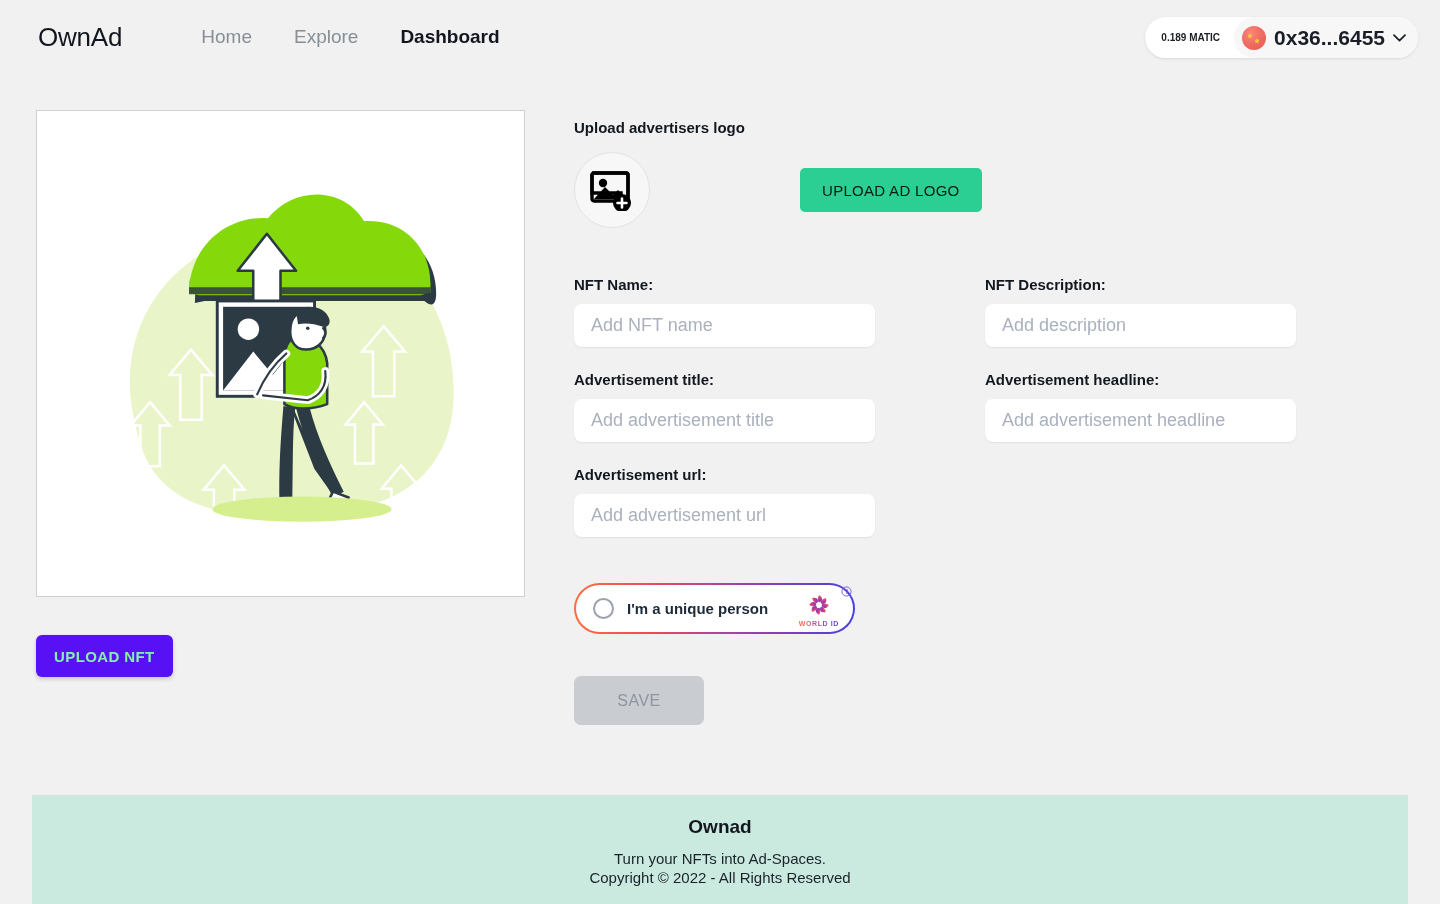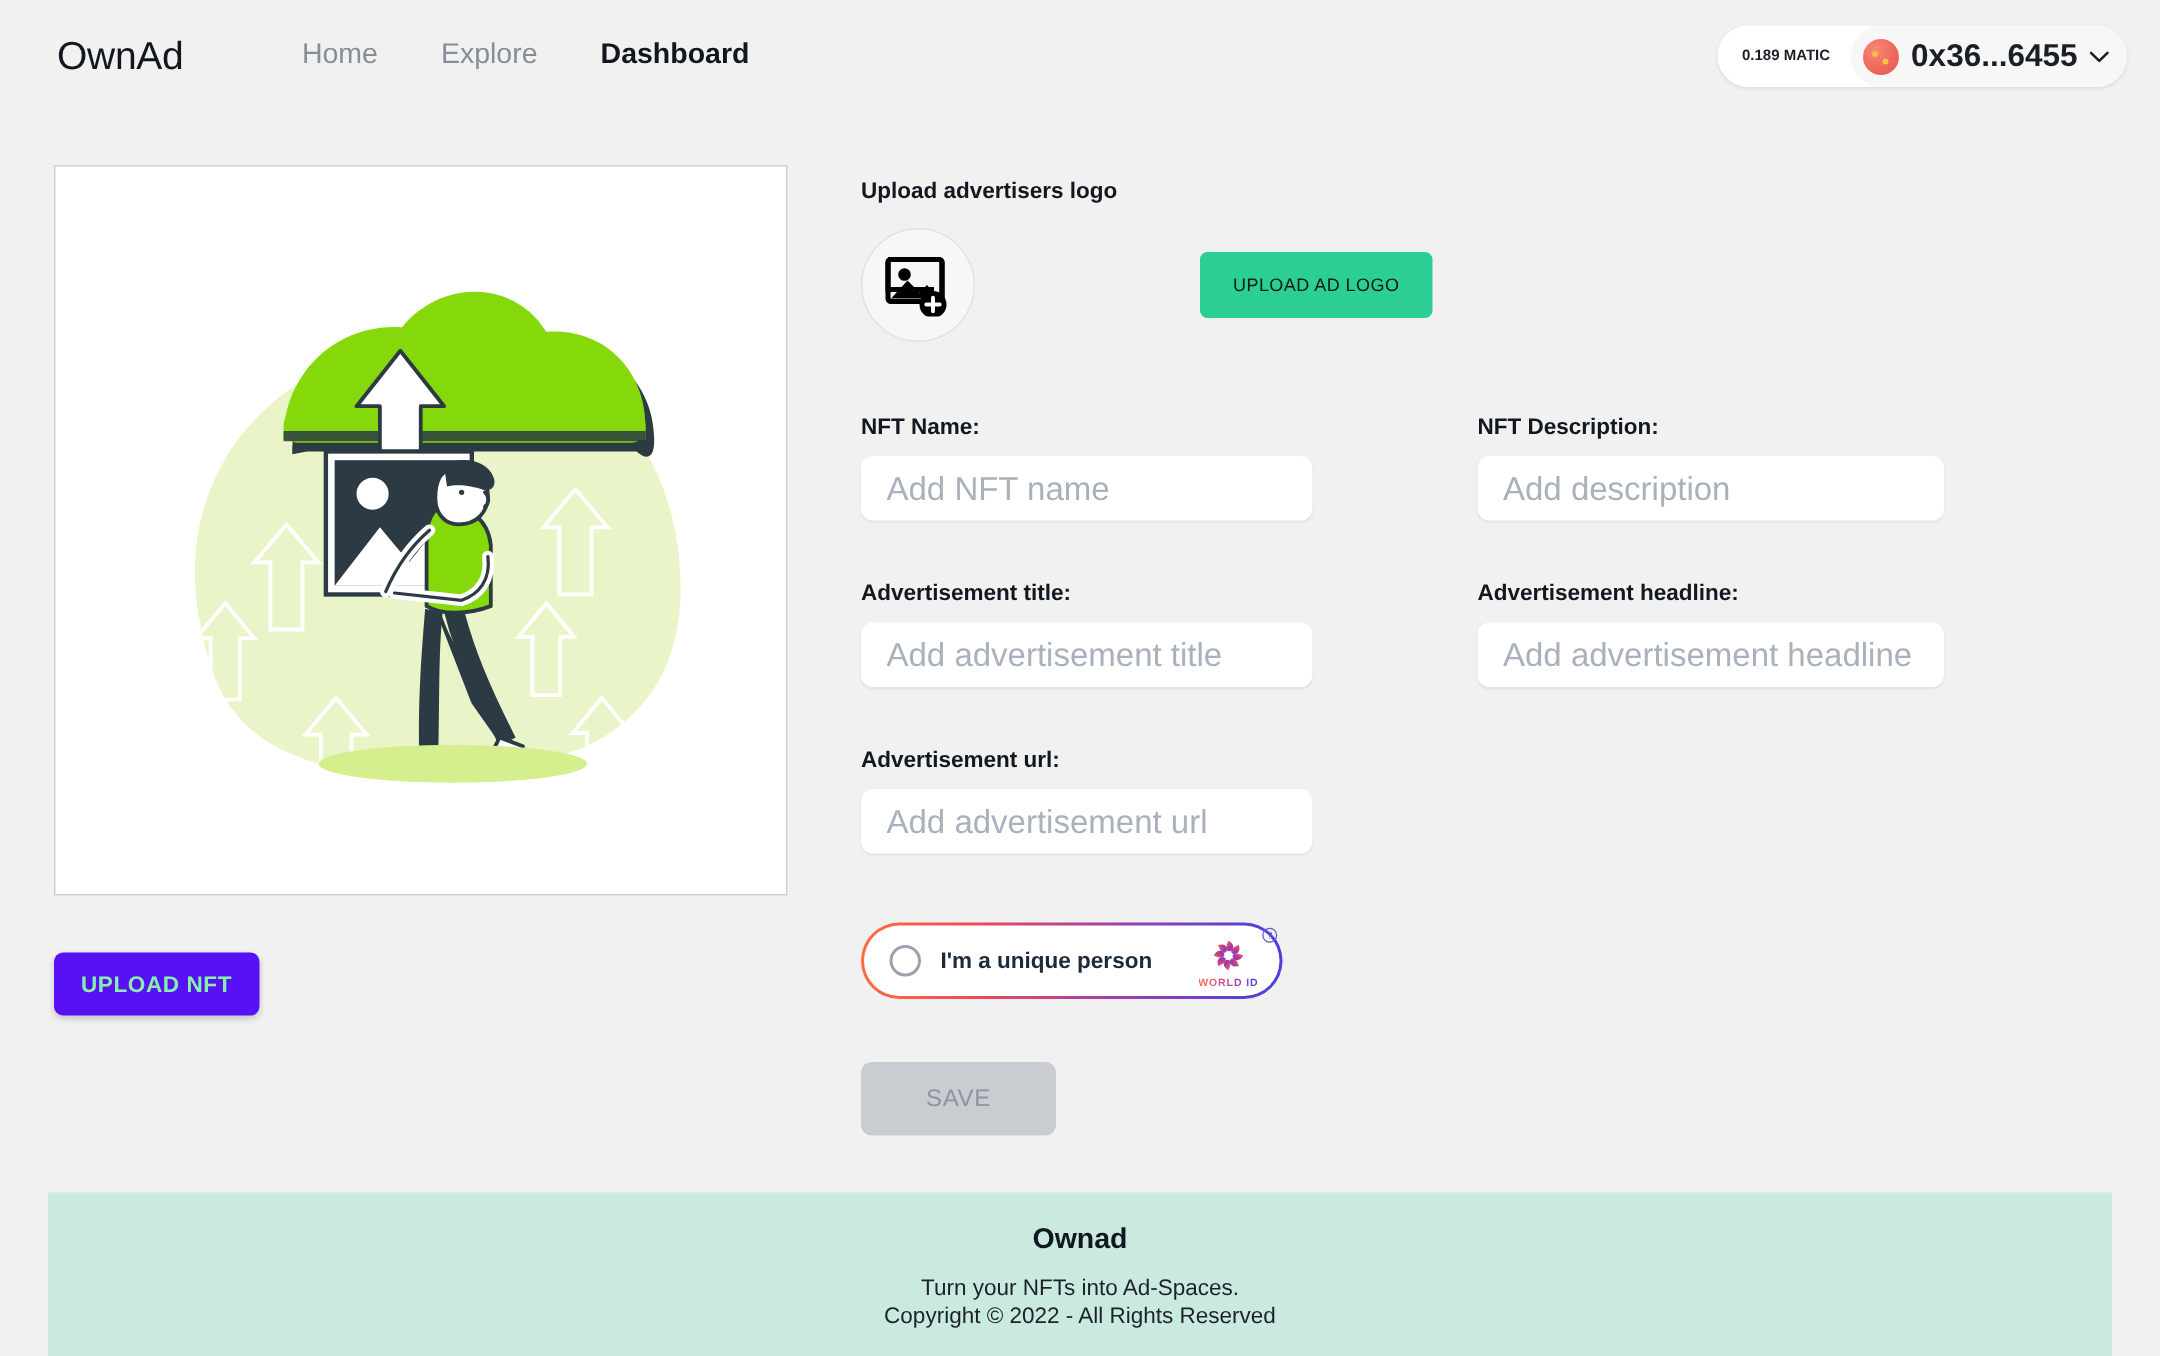--- a/index.html
+++ b/index.html
@@ -165,52 +165,52 @@
     cursor: pointer;
     flex: 0 0 auto;
   }
   .upload-logo-btn {
     margin-left: 150px;
     background: #2bcf93;
     color: #0f1a16;
     border: none;
     border-radius: 5px;
     font-family: inherit;
-    font-size: 12px;
+    font-size: 15px;
     font-weight: 400;
     letter-spacing: 0.3px;
     height: 44px;
     padding: 0 22px;
     cursor: pointer;
   }
 
   
   .form-grid {
     margin-top: 48px;
     display: grid;
     grid-template-columns: 301px 110px 311px;
-    row-gap: 16px;
+    row-gap: 0;
   }
   .field { margin-bottom: 24px; }
   .field-label {
     font-size: 15px;
     font-weight: 700;
     color: #121820;
     margin-bottom: 11px;
     display: block;
   }
   .field input {
     width: 100%;
     height: 43px;
     border: none;
     border-radius: 8px;
     background: #ffffff;
     box-shadow: 0 1px 2px rgba(0,0,0,0.07);
     font-family: inherit;
-    font-size: 22px;
+    font-size: 18px;
     color: #2a313b;
     padding: 0 17px;
     outline: none;
   }
   .field input::placeholder { color: #a9b1bd; }
   .spacer { }
 
   
   .worldid {
     margin-top: 22px;

